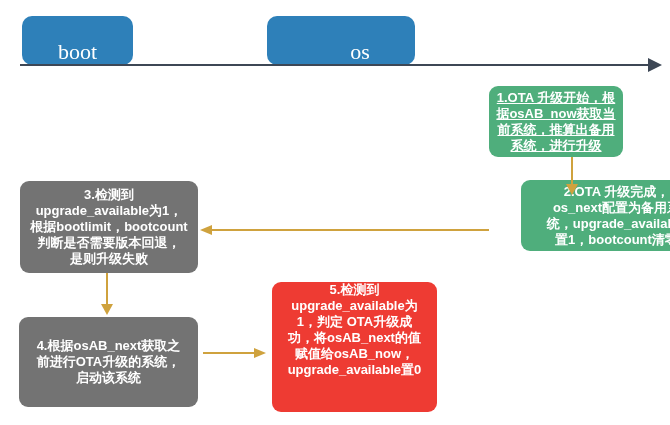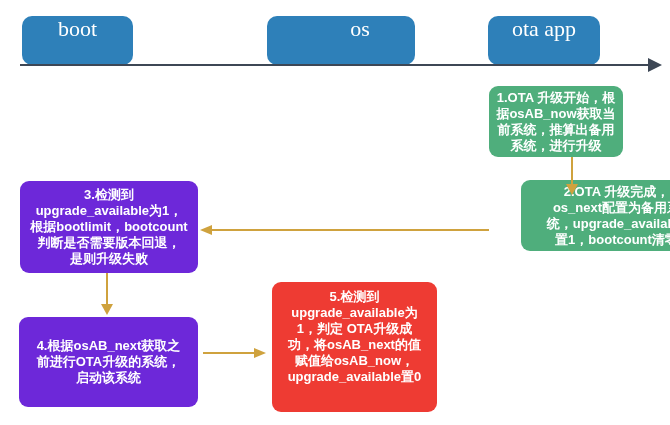--- a/index.html
+++ b/index.html
@@ -3,45 +3,45 @@
 <meta charset="utf-8">
 <style>
   html,body{margin:0;padding:0;background:#fff;}
   .canvas{
     position:relative;width:670px;height:425px;background:#ffffff;overflow:hidden;
     font-family:"Liberation Sans","DejaVu Sans",sans-serif;
   }
   
   .lane{
     position:absolute;top:16px;height:49px;background:#2e80b9;border-radius:10px;
-    display:flex;align-items:flex-start;justify-content:center;
+    display:flex;align-items:flex-end;justify-content:center;
     color:#ffffff;font-family:"Liberation Serif","DejaVu Serif",serif;font-size:22px;
   }
   .lane-boot{left:22px;width:111px;}
   .lane-os{left:267px;width:110px;padding-left:38px;}
   .lane-ota{left:488px;width:112px;}
   
   .timeline-line{position:absolute;left:20px;top:64px;width:630px;height:2px;background:#3d4755;}
   .timeline-head{position:absolute;left:648px;top:58px;width:0;height:0;
     border-top:7px solid transparent;border-bottom:7px solid transparent;border-left:14px solid #3d4755;}
   
   .step{
     position:absolute;border-radius:9px;color:#ffffff;
     display:flex;align-items:center;justify-content:center;
     text-align:center;font-size:13px;line-height:16px;font-weight:600;
     white-space:pre-line;box-sizing:border-box;padding:4px 2px;
   }
   .green{background:#4fae7c;}
-  .orange{background:#6d28d9;}
+  .orange{background:#737373;}
   .red{background:#ee3b33;}
-  .step1{left:489px;top:86px;width:134px;height:71px;}
+  .step1{left:489px;top:86px;width:134px;height:71px;text-decoration:underline;}
   .step2{left:489px;top:180px;width:191px;height:71px;margin-left:32px;}
   .step3{left:20px;top:181px;width:178px;height:92px;}
   .step4{left:19px;top:317px;width:179px;height:90px;}
-  .step5{left:272px;top:282px;width:165px;height:130px;align-items:flex-start;padding-top:7px;}
+  .step5{left:272px;top:282px;width:165px;height:130px;align-items:flex-start;padding-top:0;}
   
   .cline{position:absolute;background:#cfa23e;}
   .c1-line{left:571px;top:157px;width:2px;height:28px;}
   .c1-head{position:absolute;left:566px;top:184px;width:0;height:0;
     border-left:6px solid transparent;border-right:6px solid transparent;border-top:11px solid #cfa23e;}
   .c2-line{left:211px;top:229px;width:278px;height:2px;}
   .c2-head{position:absolute;left:200px;top:225px;width:0;height:0;
     border-top:5px solid transparent;border-bottom:5px solid transparent;border-right:12px solid #cfa23e;}
   .c3-line{left:106px;top:273px;width:2px;height:32px;}
   .c3-head{position:absolute;left:101px;top:304px;width:0;height:0;
@@ -53,23 +53,20 @@
 </head>
 <body>
 
 <div class="canvas">
 
   <div class="lane lane-boot">
     <span>boot</span>
   </div>
   <div class="lane lane-os">
     <span>os</span>
-  </div>
-  <div class="lane lane-ota">
-    <span>ota app</span>
   </div>
 
   <div class="timeline-line"></div>
   <div class="timeline-head"></div>
 
   <div class="step green step1">
     <span>1.OTA 升级开始，根
 据osAB_now获取当
 前系统，推算出备用
 系统，进行升级</span>

